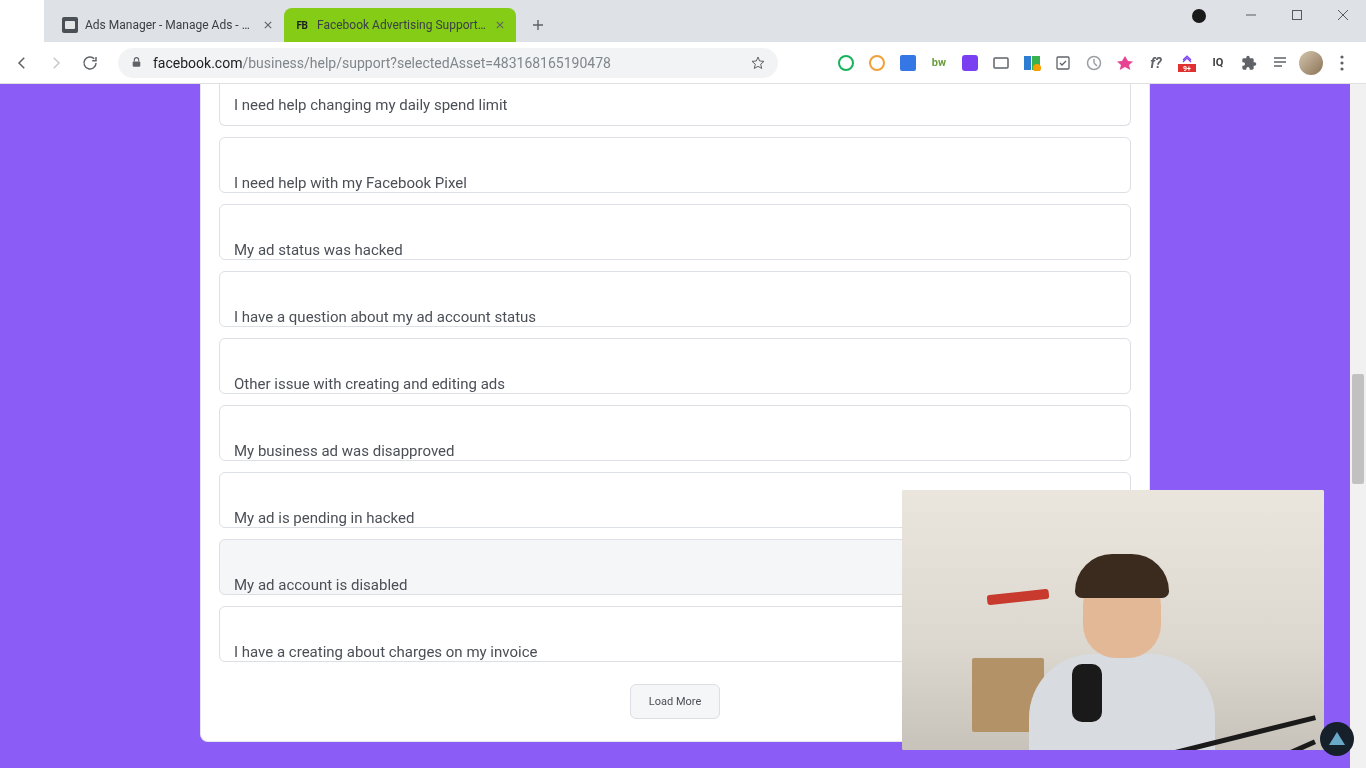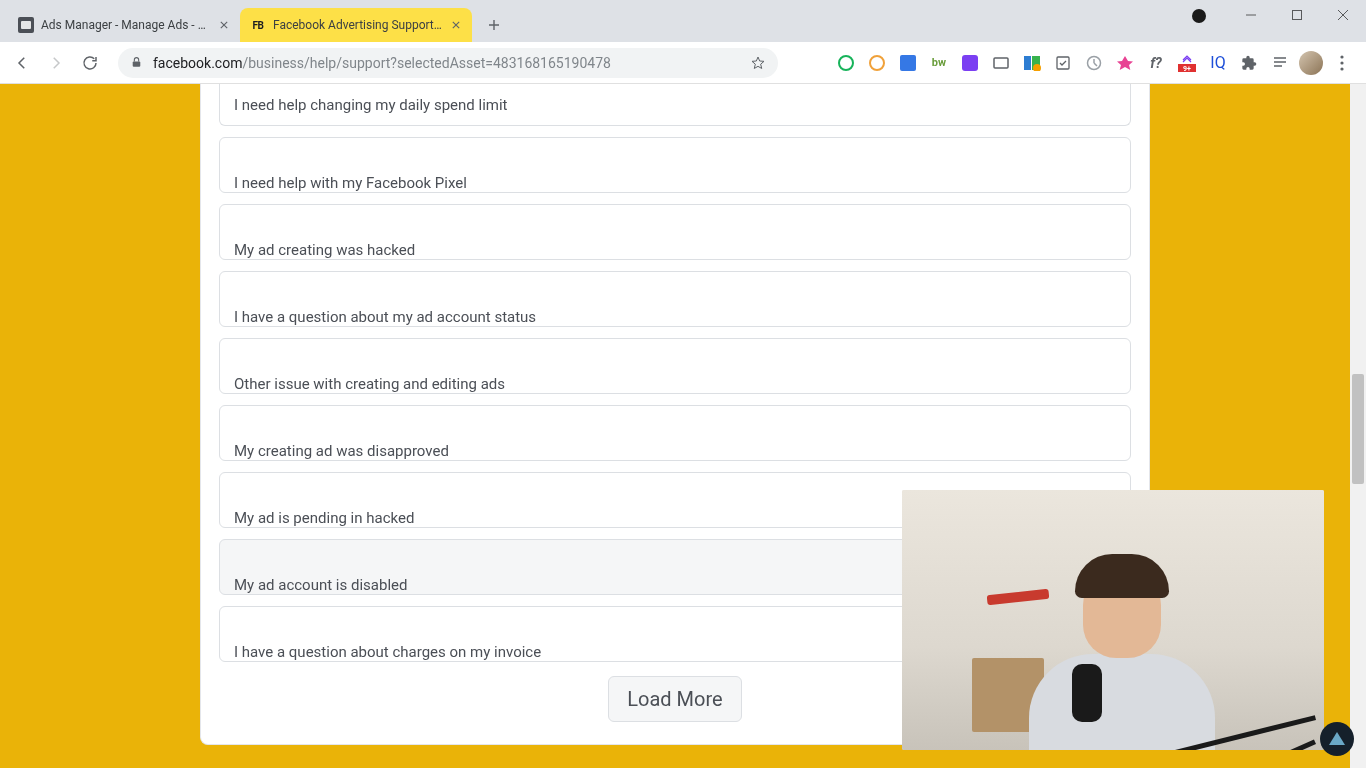--- a/index.html
+++ b/index.html
@@ -1,23 +1,23 @@
 <!DOCTYPE html>
 <html><head>
 <meta charset="utf-8">
 <style>
 * { margin: 0; padding: 0; box-sizing: border-box; font-family: -apple-system, BlinkMacSystemFont, "Segoe UI", Roboto, Helvetica, Arial, sans-serif; }
 html, body { width: 1366px; height: 768px; overflow: hidden; background: #fff; }
 
 
 .browser-chrome { width: 100%; height: 84px; background: #fff; display: flex; flex-direction: column; }
-.titlebar { height: 42px; background: #dee1e6; display: flex; align-items: flex-end; position: relative; }
+.titlebar { height: 42px; background: #dee1e6; display: flex; align-items: flex-end; position: relative; margin-left: 44px; }
 .tabs-row { display: flex; align-items: center; height: 34px; margin-left: 8px; }
 .tab { height: 34px; min-width: 232px; max-width: 232px; display: flex; align-items: center; padding: 0 8px 0 10px; border-radius: 8px 8px 0 0; position: relative; font-size: 12px; color: #3c4043; cursor: default; }
-.tab.active { background: #fde047; }
+.tab.active { background: #84cc16; }
 .tab .favicon { width: 16px; height: 16px; margin-right: 7px; flex-shrink: 0; display: flex; align-items: center; justify-content: center; }
 .tab .tab-title { flex: 1; white-space: nowrap; overflow: hidden; text-overflow: ellipsis; }
 .tab .tab-close { width: 16px; height: 16px; margin-left: 6px; display: flex; align-items: center; justify-content: center; color: #5f6368; }
 .tab .tab-close svg { width: 8px; height: 8px; }
 .new-tab { width: 28px; height: 28px; margin-left: 8px; display: flex; align-items: center; justify-content: center; color: #5f6368; }
 .window-controls { position: absolute; right: 0; top: 0; height: 30px; display: flex; }
 .win-btn { width: 46px; height: 30px; display: flex; align-items: center; justify-content: center; color: #000; opacity: .6; }
 .presence-dot { width: 14px; height: 14px; border-radius: 50%; background: #1a1a1a; position: absolute; right: 160px; top: 9px; }
 
 .toolbar { height: 42px; background: #fff; border-bottom: 1px solid #e0e0e0; display: flex; align-items: center; padding: 17px 6px; gap: 2px; }
@@ -28,32 +28,32 @@
 .omnibox .url { font-size: 14px; color: #202124; white-space: nowrap; overflow: hidden; }
 .omnibox .url .muted { color: #80868b; }
 .omnibox .star { margin-left: auto; color: #5f6368; }
 .ext-row { display: flex; align-items: center; gap: 3px; margin-left: auto; padding-right: 4px; }
 .ext-icon { width: 28px; height: 28px; display: flex; align-items: center; justify-content: center; font-size: 11px; font-weight: 700; }
 .ext-icon .dot { width: 16px; height: 16px; border-radius: 50%; }
 .avatar-small { width: 24px; height: 24px; border-radius: 50%; background: linear-gradient(135deg, #d4c5b0, #8b7355); }
 .chrome-menu { width: 28px; height: 28px; display: flex; align-items: center; justify-content: center; color: #5f6368; }
 
 
-.viewport { position: absolute; top: 84px; left: 0; right: 0; bottom: 0; background: #eab308; overflow: hidden; }
+.viewport { position: absolute; top: 84px; left: 0; right: 0; bottom: 0; background: #8b5cf6; overflow: hidden; }
 .page-scrollbar { position: absolute; right: 0; top: 0; width: 16px; height: 100%; background: #f1f1f1; }
 .page-scroll-thumb { position: absolute; right: 2px; width: 12px; height: 110px; top: 290px; background: #c1c1c1; border-radius: 2px; }
 
 .content-card { position: absolute; left: 200px; top: 0; width: 950px; background: #fff; border: 1px solid #e4e6eb; border-radius: 0 0 8px 8px; border-top: none; padding-bottom: 22px; }
 .issue-list { padding: 0 18px; }
 .issue-item { border: 1px solid #dcdfe3; border-radius: 6px; height: 56px; display: flex; align-items: flex-end; padding: 0 14px; margin-top: 11px; font-size: 15px; color: #4b4f56; cursor: pointer; }
 .issue-item:first-child { margin-top: 0; }
 .issue-item.partial-top { height: 42px; border-top: none; border-radius: 0 0 6px 6px; align-items: center; }
 .issue-item.hovered { background: #f5f6f7; }
 .load-more-row { display: flex; justify-content: center; margin-top: 14px; }
-.load-more-btn { background: #f5f6f7; border: 1px solid #dcdfe3; border-radius: 6px; padding: 10px 18px; font-size: 20px; color: #4b4f56; cursor: pointer; }
+.load-more-btn { background: #f5f6f7; border: 1px solid #dcdfe3; border-radius: 6px; padding: 10px 18px; font-size: 11px; color: #4b4f56; cursor: pointer; margin-top: 8px; }
 
 
 .webcam { position: absolute; right: 42px; bottom: 18px; width: 422px; height: 260px; background: linear-gradient(180deg, #e8e4dc 0%, #d8d4cc 100%); border-radius: 2px; overflow: hidden; }
 .webcam .wall { position: absolute; inset: 0; background: linear-gradient(180deg, #ebe6dd 0%, #ddd8cf 60%, #c8c3ba 100%); }
 .webcam .shelf { position: absolute; left: 70px; bottom: 18px; width: 72px; height: 74px; background: #b39268; border-radius: 2px; }
 .webcam .telescope { position: absolute; left: 85px; top: 102px; width: 62px; height: 10px; background: #c83a2e; transform: rotate(-6deg); border-radius: 3px; }
 .webcam .person { position: absolute; left: 115px; bottom: 0; width: 210px; height: 220px; }
 .webcam .person .head { position: absolute; top: 36px; left: 66px; width: 78px; height: 92px; background: #e3b896; border-radius: 40px 40px 34px 34px; }
 .webcam .person .hair { position: absolute; top: 24px; left: 58px; width: 94px; height: 44px; background: #3b2a1e; border-radius: 44px 44px 8px 8px; }
 .webcam .person .body { position: absolute; bottom: 0; left: 12px; width: 186px; height: 96px; background: #d8dbe0; border-radius: 64px 64px 0 0; }
@@ -208,21 +208,21 @@
           </svg>
         </div>
       <div class="ext-icon" style="color:#5f6368;font-style:italic;font-size:14px;">f?</div>
       <div class="ext-icon">
           <svg width="18" height="18">
             <rect y="10" width="18" height="8" fill="#e03131"></rect>
             <text x="9" y="17" font-size="7" fill="#fff" text-anchor="middle">9+</text>
             <path d="M5 6l4-4 4 4M5 8l4-4 4 4" stroke="#7b3ff2" stroke-width="1.2" fill="none"></path>
           </svg>
         </div>
-      <div class="ext-icon" style="color:#1d4ed8;font-weight:400;font-size:16px;">IQ</div>
+      <div class="ext-icon" style="color:#404040;font-weight:700;font-size:11px;">IQ</div>
       <div class="ext-icon">
           <svg width="16" height="16" viewBox="0 0 24 24">
             <path d="M20.5 11H19V7a2 2 0 00-2-2h-4V3.5a2.5 2.5 0 00-5 0V5H4a2 2 0 00-2 2v4h1.5a2.5 2.5 0 010 5H2v4a2 2 0 002 2h4v-1.5a2.5 2.5 0 015 0V22h4a2 2 0 002-2v-4h1.5a2.5 2.5 0 000-5z" fill="#5f6368"></path>
           </svg>
         </div>
       <div class="ext-icon">
           <svg width="16" height="16">
             <path d="M2 3h12M2 7h12M2 11h8" stroke="#5f6368" stroke-width="1.6"></path>
           </svg>
         </div>
@@ -243,39 +243,39 @@
 <div class="viewport">
   <div class="content-card">
     <div class="issue-list">
       <div class="issue-item partial-top">
           <span>I need help changing my daily spend limit</span>
         </div>
       <div class="issue-item">
           <span>I need help with my Facebook Pixel</span>
         </div>
       <div class="issue-item">
-          <span>My ad creating was hacked</span>
+          <span>My ad status was hacked</span>
         </div>
       <div class="issue-item">
           <span>I have a question about my ad account status</span>
         </div>
       <div class="issue-item">
           <span>Other issue with creating and editing ads</span>
         </div>
       <div class="issue-item">
-          <span>My creating ad was disapproved</span>
+          <span>My business ad was disapproved</span>
         </div>
       <div class="issue-item">
           <span>My ad is pending in hacked</span>
         </div>
       <div class="issue-item hovered">
           <span>My ad account is disabled</span>
         </div>
       <div class="issue-item">
-          <span>I have a question about charges on my invoice</span>
+          <span>I have a creating about charges on my invoice</span>
         </div>
     </div>
     <div class="load-more-row">
       <button class="load-more-btn">Load More</button>
     </div>
   </div>
 
   <div class="page-scrollbar">
     <div class="page-scroll-thumb"></div>
   </div>

